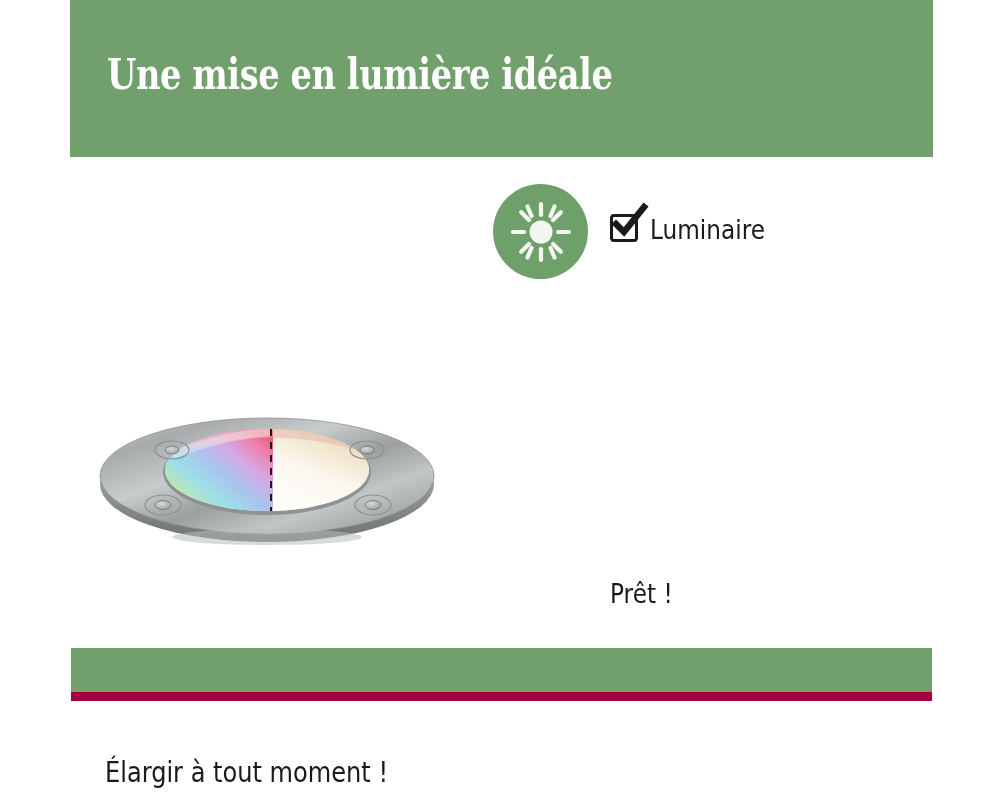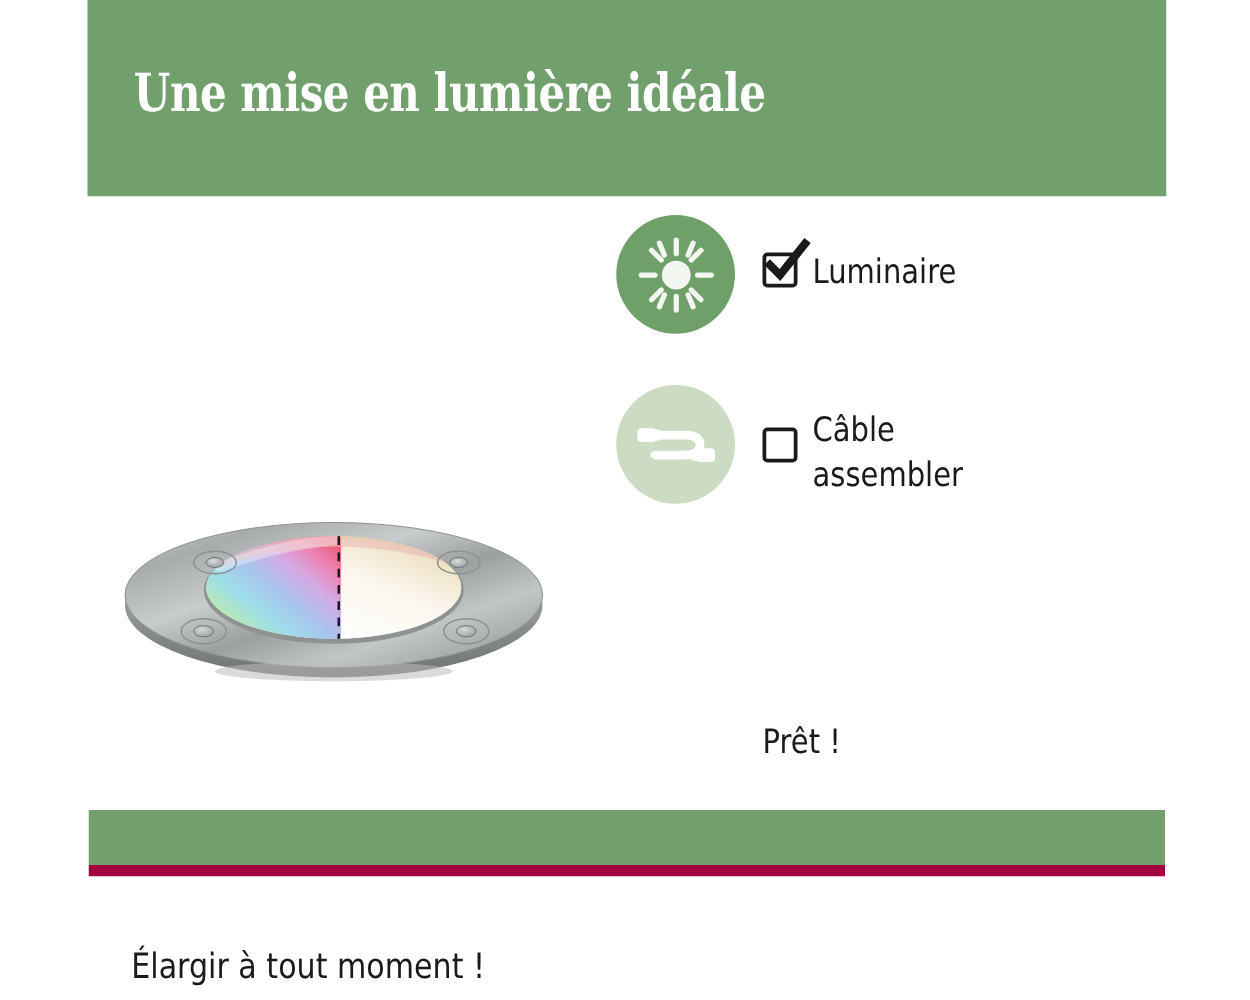--- a/index.html
+++ b/index.html
@@ -46,21 +46,21 @@
     left: 95px;
     top: 408px;
     width: 345px;
     height: 150px;
   }
 
   
   .checklist {
     position: absolute;
     left: 493px;
-    top: 172px;
+    top: 184px;
     width: 440px;
   }
   .check-row {
     position: relative;
     height: 97px;
   }
   .check-row + .check-row { margin-top: 39px; }
 
   .icon-circle {
     position: absolute;
@@ -271,36 +271,20 @@
       </svg>
     </div>
     <div class="checkbox">
       <svg class="tick" viewBox="0 0 40 40">
         <path d="M 6 21 L 14 29 L 34 4" fill="none" stroke="#1a1a1a" stroke-width="6.5" stroke-linecap="square" stroke-linejoin="miter"></path>
       </svg>
     </div>
     <div class="check-label">Luminaire</div>
   </div>
 
-  <div class="check-row row-2">
-    <div class="icon-circle faded">
-      <svg width="66" height="48" viewBox="0 0 66 48">
-        <g stroke="#ffffff" stroke-width="7" fill="none" stroke-linecap="round">
-          <path d="M 15 16 L 40 16 Q 52 16 52 24 Q 52 32 40 32 L 16 32"></path>
-        </g>
-        <rect x="2" y="10.5" width="15" height="11" rx="3" fill="#ffffff"></rect>
-        <rect x="13" y="11.5" width="7" height="9" rx="2" fill="#ffffff"></rect>
-        <rect x="49" y="26.5" width="15" height="11" rx="3" fill="#ffffff"></rect>
-        <rect x="45" y="27.5" width="7" height="9" rx="2" fill="#ffffff"></rect>
-      </svg>
-    </div>
-    <div class="checkbox"></div>
-    <div class="check-label">Câble
-assembler</div>
-  </div>
 
 </div>
 
 <div class="ready-text">Prêt !</div>
 
 <div class="bar-green"></div>
 <div class="bar-crimson"></div>
 
 <div class="footer-text">Élargir à tout moment !</div>
 

